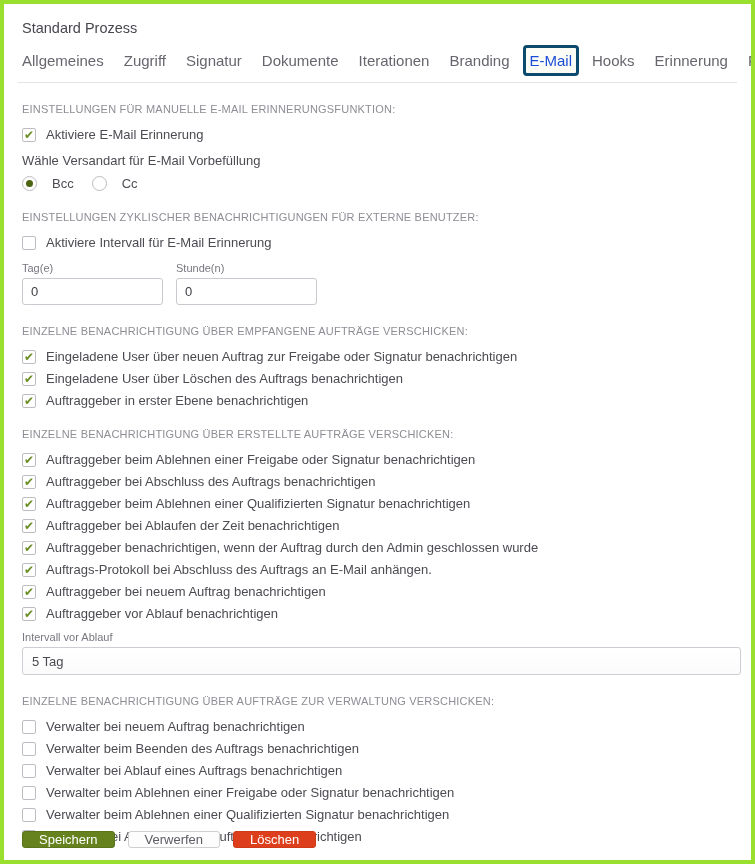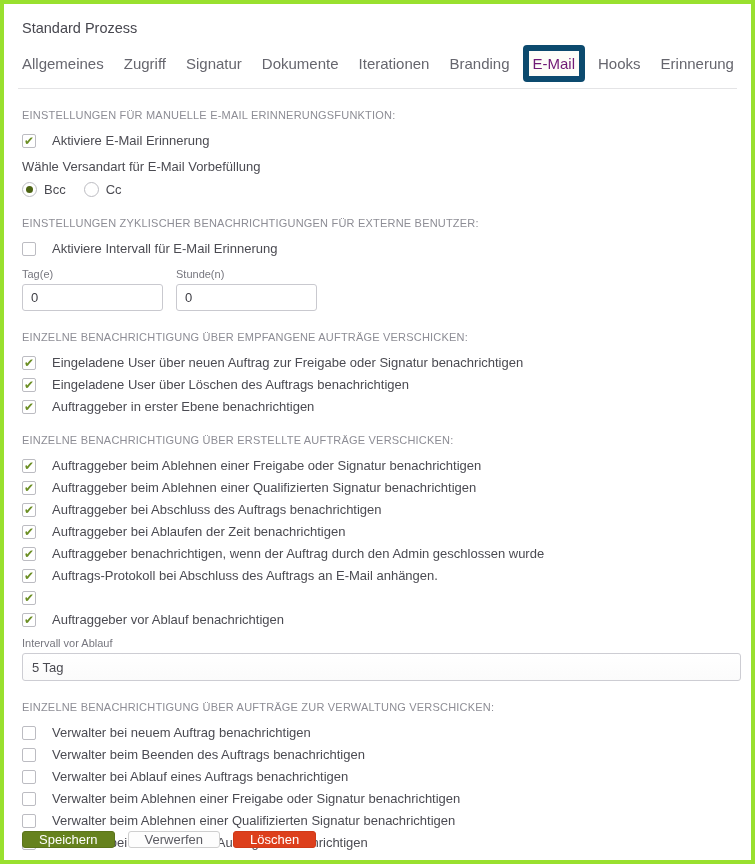--- a/index.html
+++ b/index.html
@@ -19,52 +19,52 @@
   }
 
   .tabs {
     display: flex; align-items: center; gap: 20px;
     border-bottom: 1px solid #e4e4e6;
     padding: 2px 0 11px 4px;
     font-size: 15px; color: #66666e;
   }
   .tab { cursor: pointer; white-space: nowrap; }
   .tab[data-active="true"] {
-    color: #701a75;
-    border: 6px solid #0c4a6e;
+    color: #1d4ed8;
+    border: 3px solid #0c4a6e;
     border-radius: 4px;
     padding: 4px 4px;
     margin: -5px -7px;
     background: #fdfdf8;
   }
 
   .section-header {
     font-size: 11px; color: #8d8d95; letter-spacing: .2px;
     margin: 20px 0 13px 4px;
   }
 
   .row {
-    display: flex; align-items: flex-start; gap: 16px;
+    display: flex; align-items: flex-start; gap: 10px;
     margin: 0 0 8px 4px;
     font-size: 13px; color: #4b4b52;
   }
   .row .lbl { line-height: 14px; }
 
   .cb {
     flex: 0 0 auto;
     width: 14px; height: 14px;
     border: 1px solid #bcbcc2; border-radius: 2px;
     background: #fff;
     display: inline-flex; align-items: center; justify-content: center;
     color: #6b8e23; font-size: 12px; cursor: pointer;
   }
   .cb[data-checked="true"]::before { content: "\2714"; margin-top: -1px; }
 
   .radio-group { display: flex; gap: 18px; margin: 4px 0 2px 4px; }
-  .radio-opt { display: flex; align-items: center; gap: 7px; font-size: 13px; color: #4b4b52; }
+  .radio-opt { display: flex; align-items: center; gap: 15px; font-size: 13px; color: #4b4b52; }
   .radio {
     width: 15px; height: 15px; border: 1px solid #bcbcc2; border-radius: 50%;
     background: #fff; position: relative; cursor: pointer; flex: 0 0 auto;
   }
   .radio[data-checked="true"]::after {
     content: ""; position: absolute; left: 3px; top: 3px; right: 3px; bottom: 3px;
     border-radius: 50%; background: #4d6413;
   }
 
   .field-label { font-size: 11px; color: #77777f; margin: 10px 0 4px 4px; }
@@ -164,40 +164,41 @@
     <span class="lbl">Auftraggeber in erster Ebene benachrichtigen</span>
   </div>
 
   <div class="section-header">EINZELNE BENACHRICHTIGUNG ÜBER ERSTELLTE AUFTRÄGE VERSCHICKEN:</div>
   <div class="row">
     <span class="cb" data-checked="true"></span>
     <span class="lbl">Auftraggeber beim Ablehnen einer Freigabe oder Signatur benachrichtigen</span>
   </div>
   <div class="row">
     <span class="cb" data-checked="true"></span>
+    <span class="lbl">Auftraggeber bei Abschluss des Auftrags benachrichtigen</span>
+  </div>
+  <div class="row">
+    <span class="cb" data-checked="true"></span>
     <span class="lbl">Auftraggeber beim Ablehnen einer Qualifizierten Signatur benachrichtigen</span>
   </div>
   <div class="row">
     <span class="cb" data-checked="true"></span>
-    <span class="lbl">Auftraggeber bei Abschluss des Auftrags benachrichtigen</span>
-  </div>
-  <div class="row">
-    <span class="cb" data-checked="true"></span>
     <span class="lbl">Auftraggeber bei Ablaufen der Zeit benachrichtigen</span>
   </div>
   <div class="row">
     <span class="cb" data-checked="true"></span>
     <span class="lbl">Auftraggeber benachrichtigen, wenn der Auftrag durch den Admin geschlossen wurde</span>
   </div>
   <div class="row">
     <span class="cb" data-checked="true"></span>
     <span class="lbl">Auftrags-Protokoll bei Abschluss des Auftrags an E-Mail anhängen.</span>
   </div>
   <div class="row">
     <span class="cb" data-checked="true"></span>
+    <span class="lbl">Auftraggeber bei neuem Auftrag benachrichtigen</span>
   </div>
   <div class="row">
     <span class="cb" data-checked="true"></span>
     <span class="lbl">Auftraggeber vor Ablauf benachrichtigen</span>
   </div>
   <div class="field-label">Intervall vor Ablauf</div>
   <div class="interval-box">
     <span>5 Tag</span>
   </div>
 

